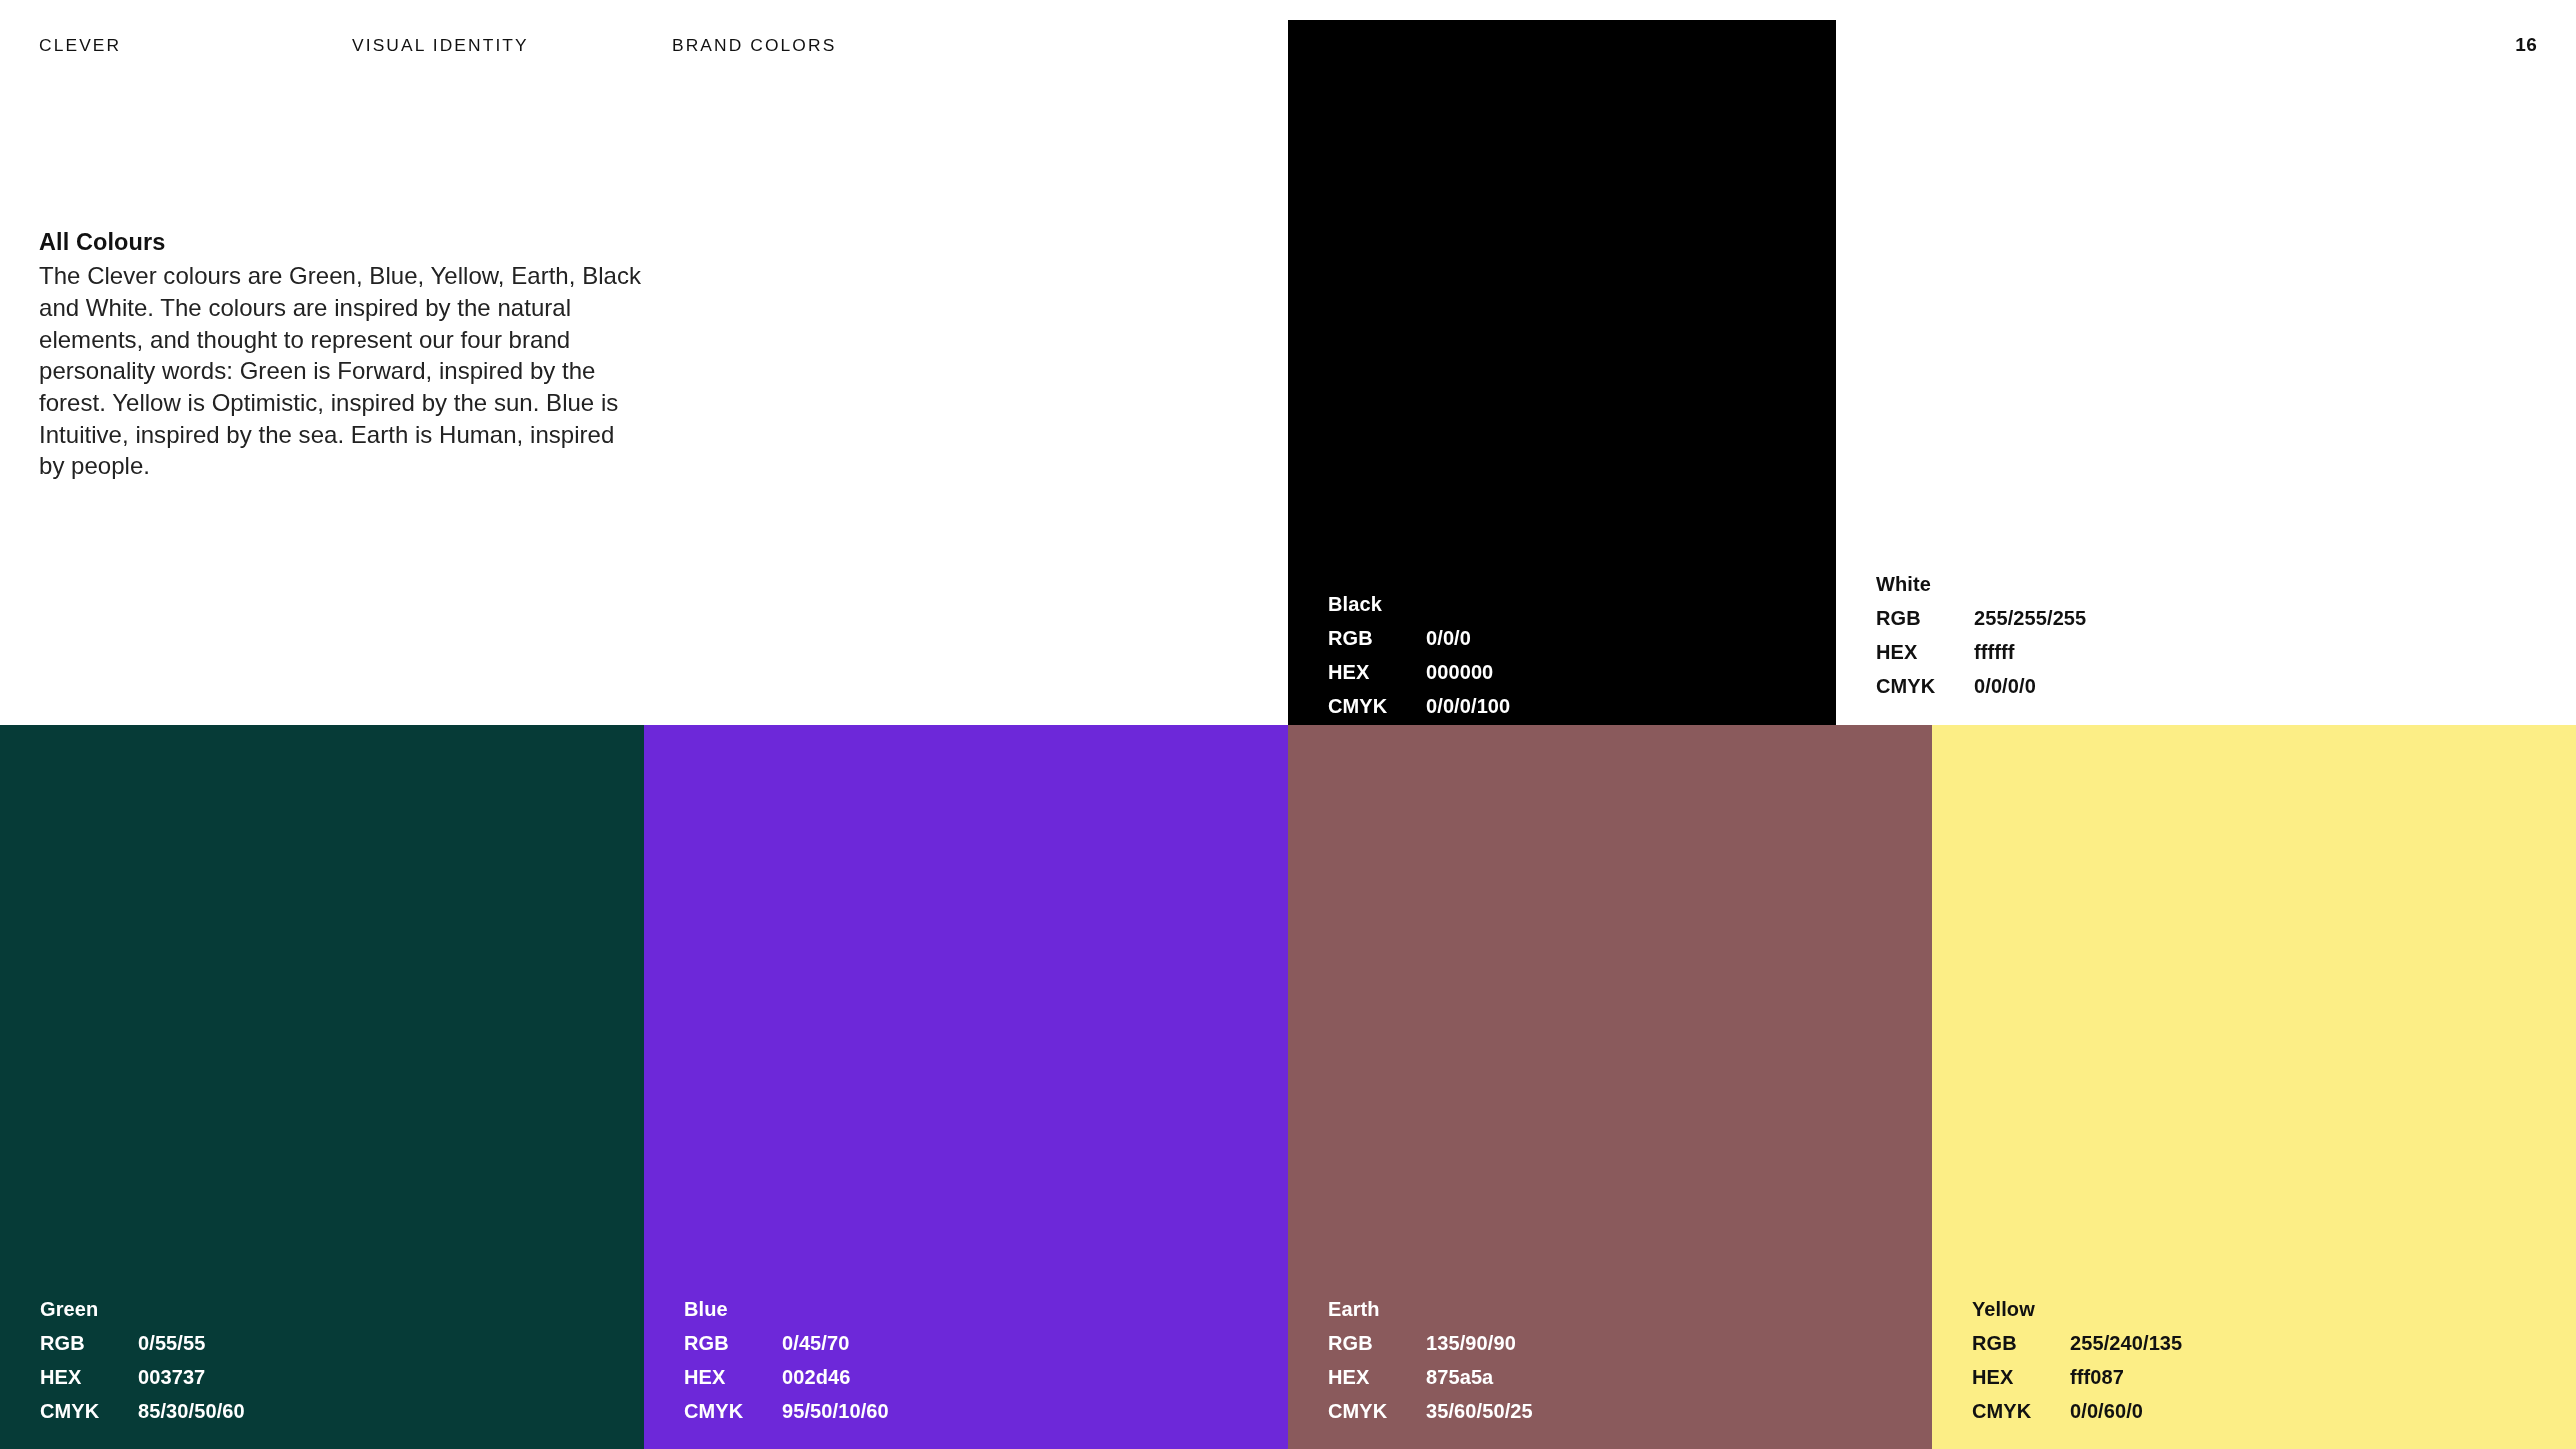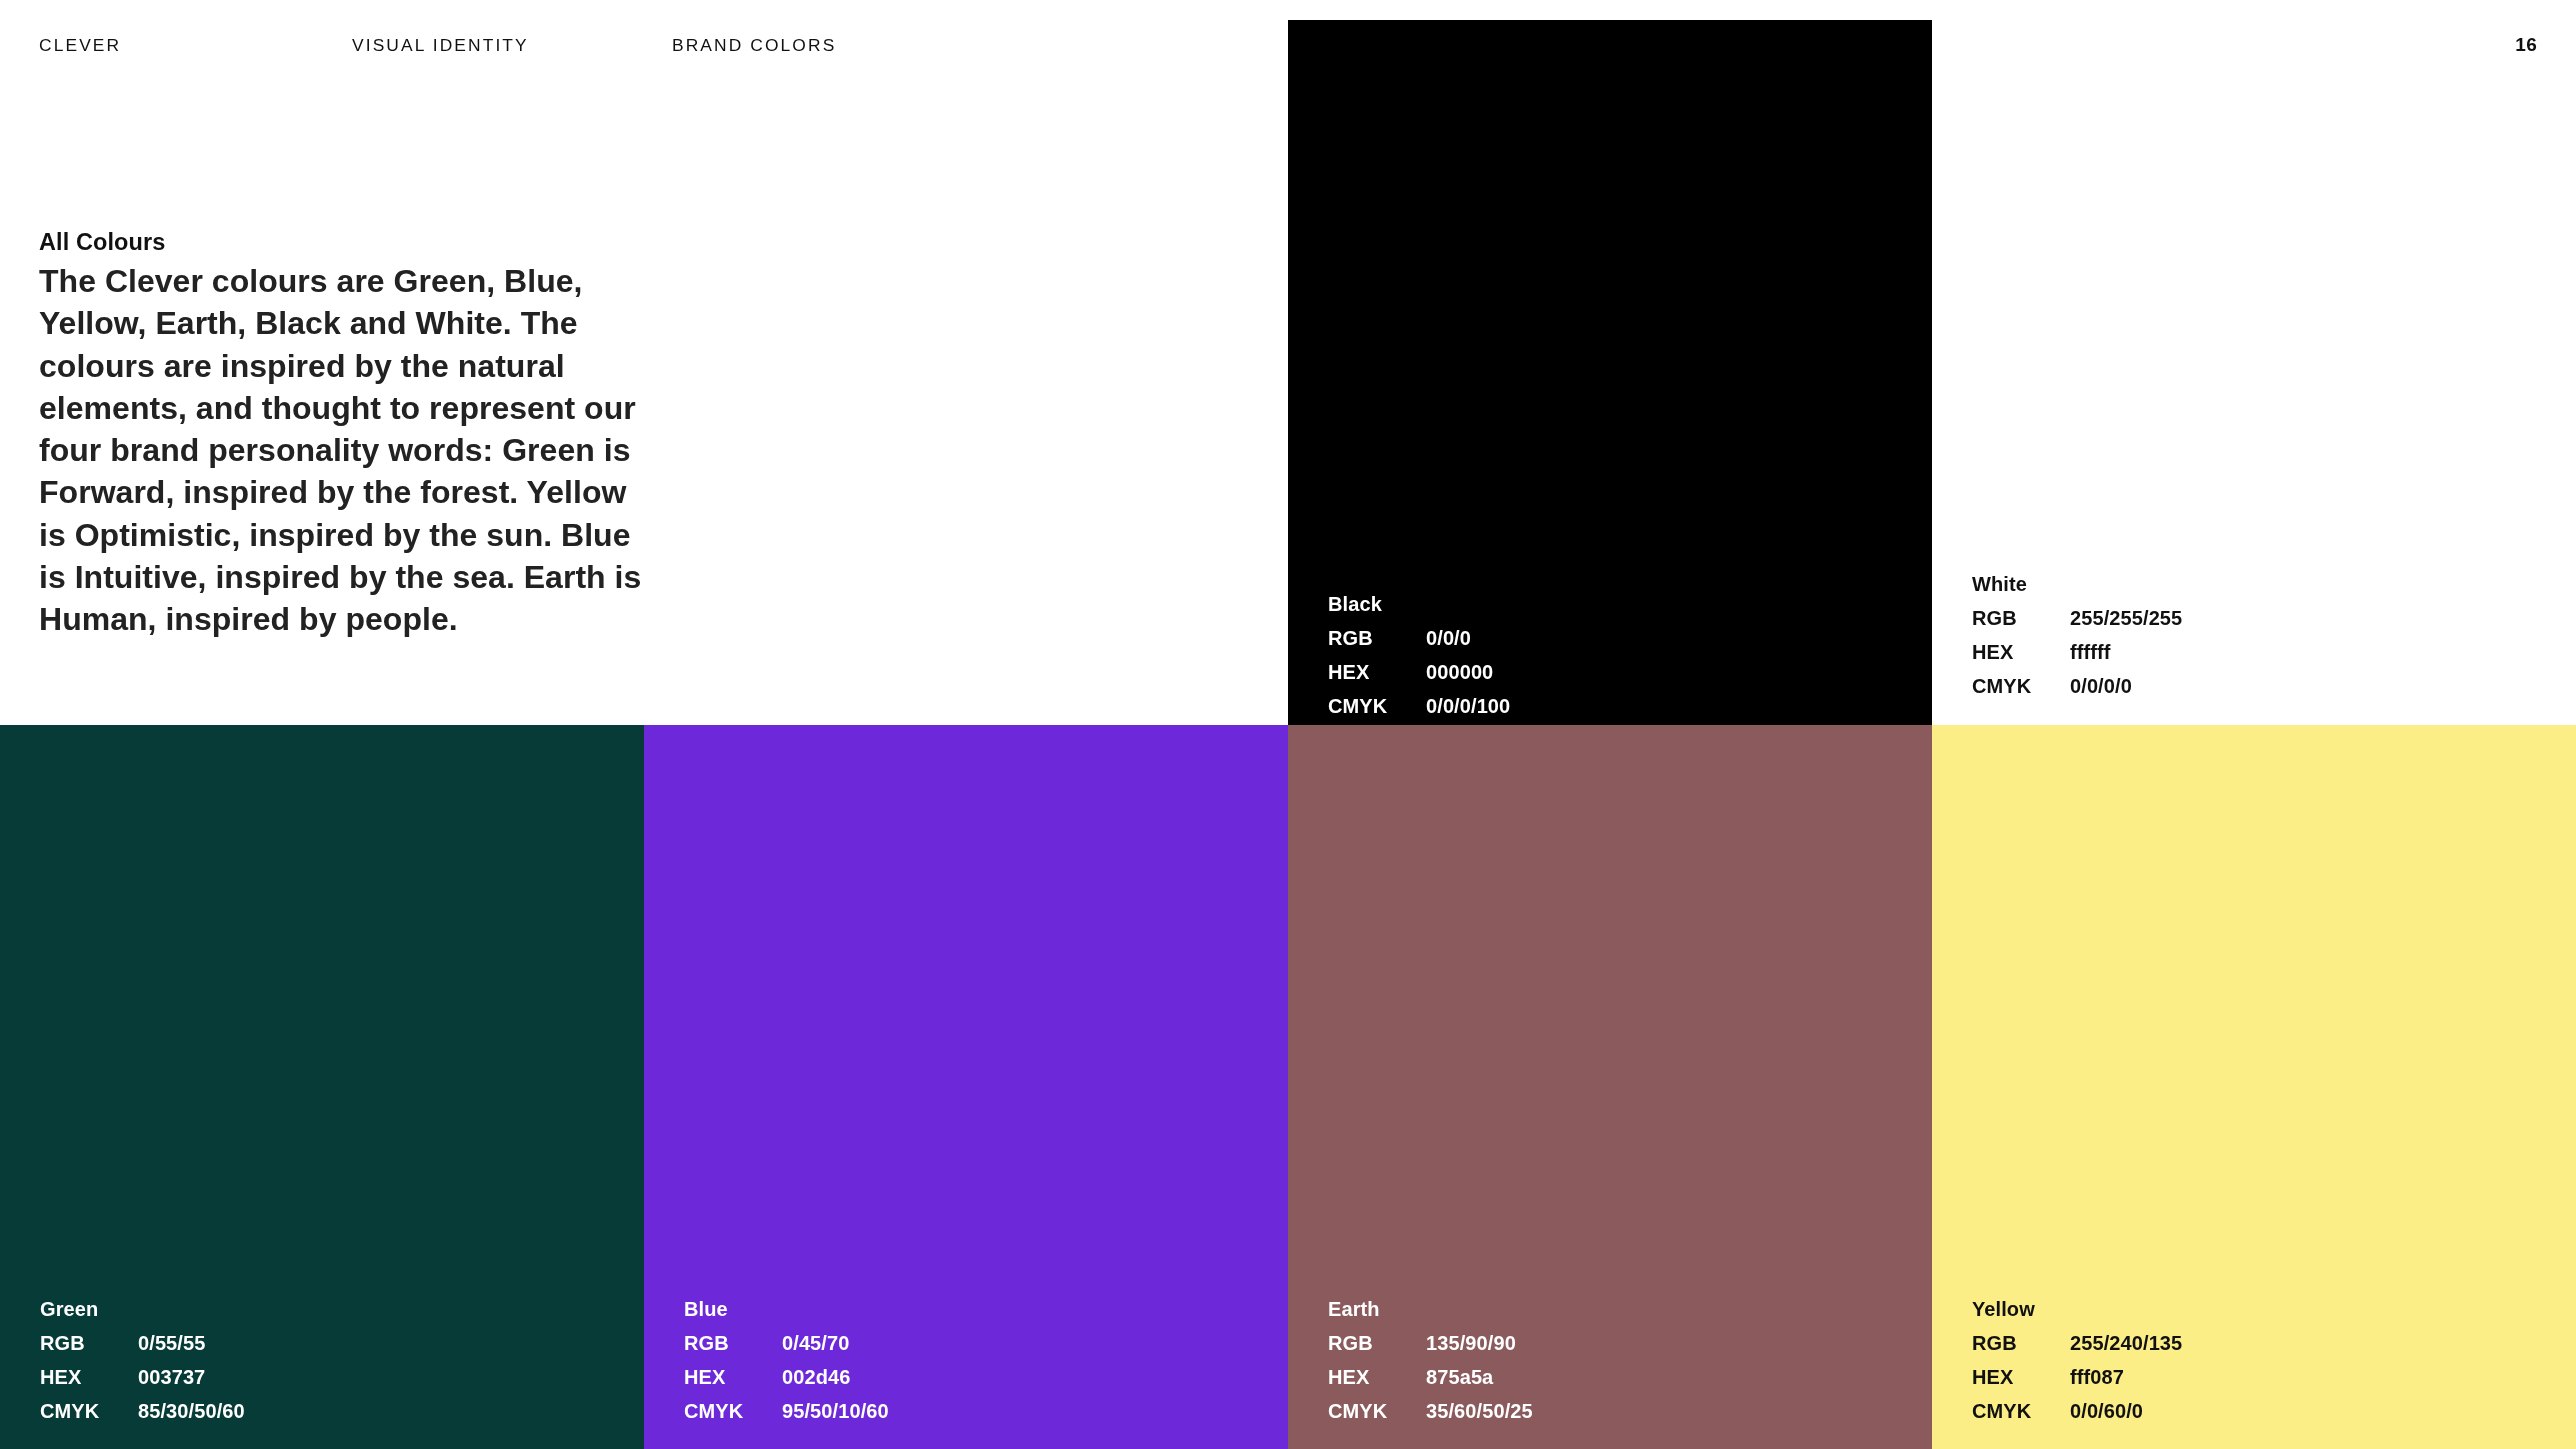--- a/index.html
+++ b/index.html
@@ -67,42 +67,42 @@
   }
   .intro-title {
     font-size: 23.5px;
     font-weight: 700;
     color: #111111;
     margin: 0 0 2.7px 0;
     line-height: 1.3;
     letter-spacing: 0.1px;
   }
   .intro-body {
-    font-size: 32px;
-    font-weight: 700;
+    font-size: 24px;
+    font-weight: 400;
     color: #222222;
     margin: 0;
     line-height: 1.32;
     letter-spacing: 0.03px;
   }
 
   
   .grid {
     position: absolute;
     inset: 0;
     width: 2576px;
     height: 1449px;
   }
   .swatch {
     position: absolute;
     overflow: hidden;
   }
   
   .sw-black { left: 1288px; top: 0;     width: 644px; height: 725px; margin-top: 20px; }
-  .sw-white { left: 1932px; top: 0;     width: 644px; height: 725px; }
+  .sw-white { left: 1836px; top: 0;     width: 644px; height: 725px; }
   
   .sw-green  { left: 0;     top: 725px; width: 644px; height: 725px; }
   .sw-blue   { left: 644px;  top: 725px; width: 644px; height: 725px; }
   .sw-earth  { left: 1288px; top: 725px; width: 644px; height: 725px; }
   .sw-yellow { left: 1932px; top: 725px; width: 766px; height: 725px; }
 
   .swatch-info {
     position: absolute;
     left: 40px;
     bottom: 29.5px;

